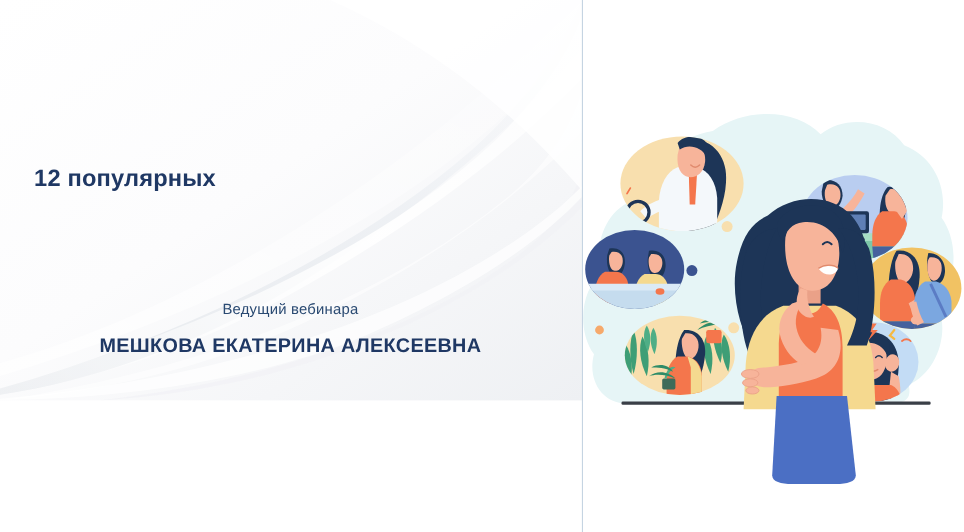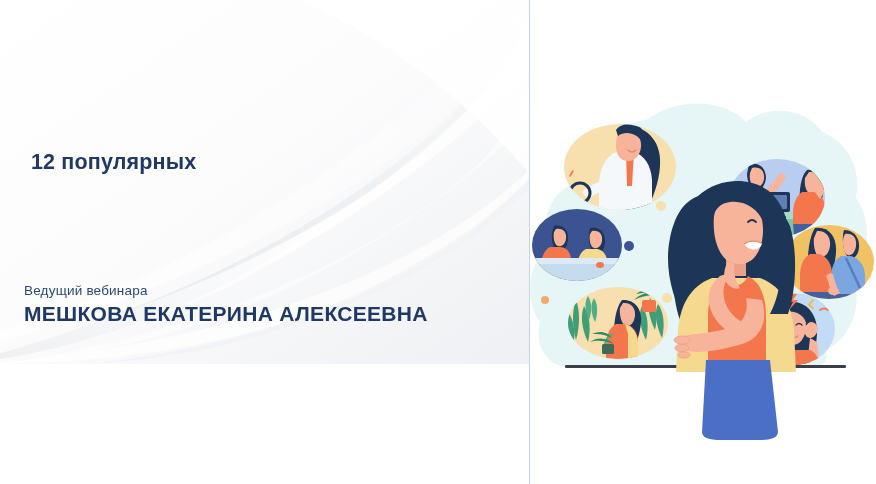--- a/index.html
+++ b/index.html
@@ -61,36 +61,36 @@
     letter-spacing: 0.15px;
     line-height: 29px;
     white-space: nowrap;
   }
 
   
   .presenter-block {
     position: absolute;
     right: 25px;
     bottom: 38px;
-    text-align: left;
+    text-align: center;
     width: 480px;
   }
   .presenter-role {
     font-size: 13.5px;
     color: #2a4a72;
     letter-spacing: 0.2px;
     line-height: 20px;
   }
   .presenter-name {
-    font-size: 21px;
+    font-size: 18px;
     font-weight: bold;
     color: #1f3864;
     letter-spacing: 0.3px;
     line-height: 24px;
-    margin-top: 1px;
+    margin-top: 11px;
   }
 
   
   .illustration {
     position: absolute;
     left: 530px;
     top: 0;
     width: 346px;
     height: 484px;
     background: #ffffff;

